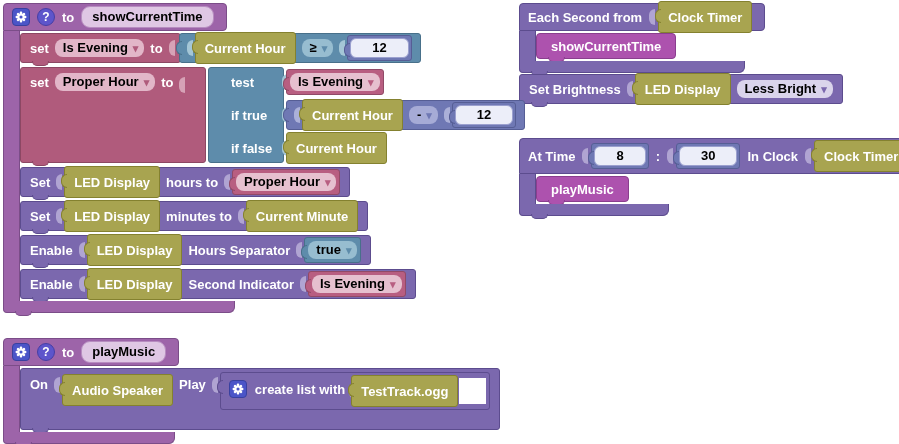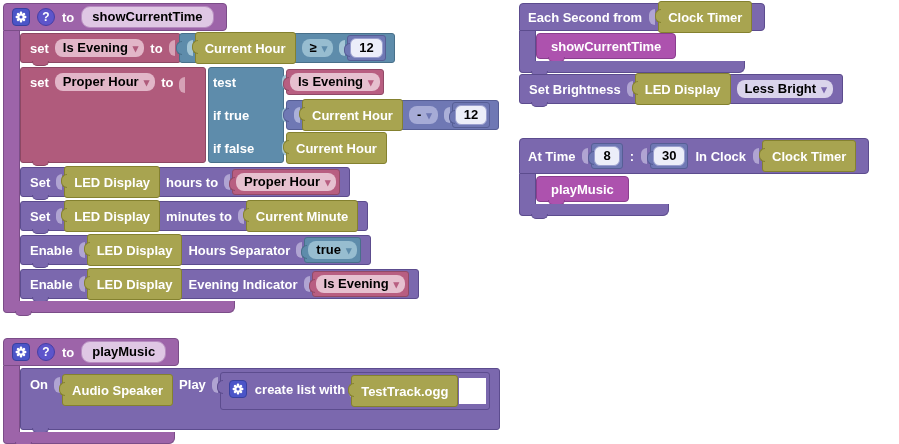--- a/index.html
+++ b/index.html
@@ -58,38 +58,38 @@
        border-radius:3px;position:relative;flex:none;width:max-content;}
 
   
   .dd{display:inline-flex;align-items:center;background:var(--field);color:#000;
       border-radius:8px;padding:2px 6px 3px 8px;line-height:1;white-space:nowrap;}
   .dd::after{content:"▾";color:var(--bg);font-size:11px;margin-left:5px;transform:translateY(1px);}
   .val.getter{padding:0 3px;}
 
   
   .numfield{background:#eceef9;border:1px solid #9ba0cf;border-radius:6px;
-      padding:1px 8px 2px;color:#000;line-height:1.2;}
+      padding:1px 21px 2px;color:#000;line-height:1.2;}
   .numblock{padding:0 2px;}
 
   
   .icon-sq{width:18px;height:18px;border-radius:4px;background:#4b55c8;border:1px solid #39419f;
       display:flex;align-items:center;justify-content:center;flex:none;box-sizing:border-box;}
   .icon-q{width:18px;height:18px;border-radius:50%;background:#5d55cb;border:1px solid #463fa5;
       display:flex;align-items:center;justify-content:center;flex:none;box-sizing:border-box;
       color:#fff;font-size:12px;font-weight:700;}
   .name-pill{background:var(--field);color:#000;border:1px solid #b78cc0;border-radius:9px;
       padding:2px 10px 3px;line-height:1.2;}
 
   
   .ifwrap{position:relative;display:grid;grid-template-columns:76px max-content;
       grid-auto-rows:30px;row-gap:3px;margin-left:2px;}
   .ifbg{position:absolute;left:0;top:0;width:76px;height:100%;border-radius:3px;z-index:0;}
   .ifcell{position:relative;z-index:1;display:flex;align-items:center;
-      justify-content:space-between;padding-left:5px;height:30px;box-sizing:border-box;}
+      justify-content:space-between;padding-left:23px;height:30px;box-sizing:border-box;}
   .ifval{position:relative;z-index:1;display:flex;align-items:center;margin-left:2px;}
 
   
   .listframe{display:inline-flex;align-items:flex-start;gap:4px;height:auto;
       padding:2px 3px 2px 8px;border-radius:3px;position:relative;width:max-content;}
   .listframe .lhead{display:flex;align-items:center;gap:8px;height:26px;margin-top:1px;}
   .listcol{display:flex;flex-direction:column;gap:3px;}
   .listrow{display:flex;align-items:center;}
   .fillerwhite{background:#ffffff;height:26px;width:27px;flex:none;margin-left:1px;}
 
@@ -223,21 +223,21 @@
           <span class="dd">true</span>
         </span>
       </div>
 
       <div class="row c-stmt blkbg nub">
         <span class="lbl">Enable</span>
         <span class="socket"></span>
         <span class="val c-comp blkbg plug">
           <span class="lbl">LED Display</span>
         </span>
-        <span class="lbl">Evening Indicator</span>
+        <span class="lbl">Second Indicator</span>
         <span class="socket"></span>
         <span class="val getter c-get blkbg plug">
           <span class="dd">Is Evening</span>
         </span>
       </div>
 
     </div>
   </div>
   <div class="cfoot blkbg nub" style="width:232px;"></div>
 </div>

